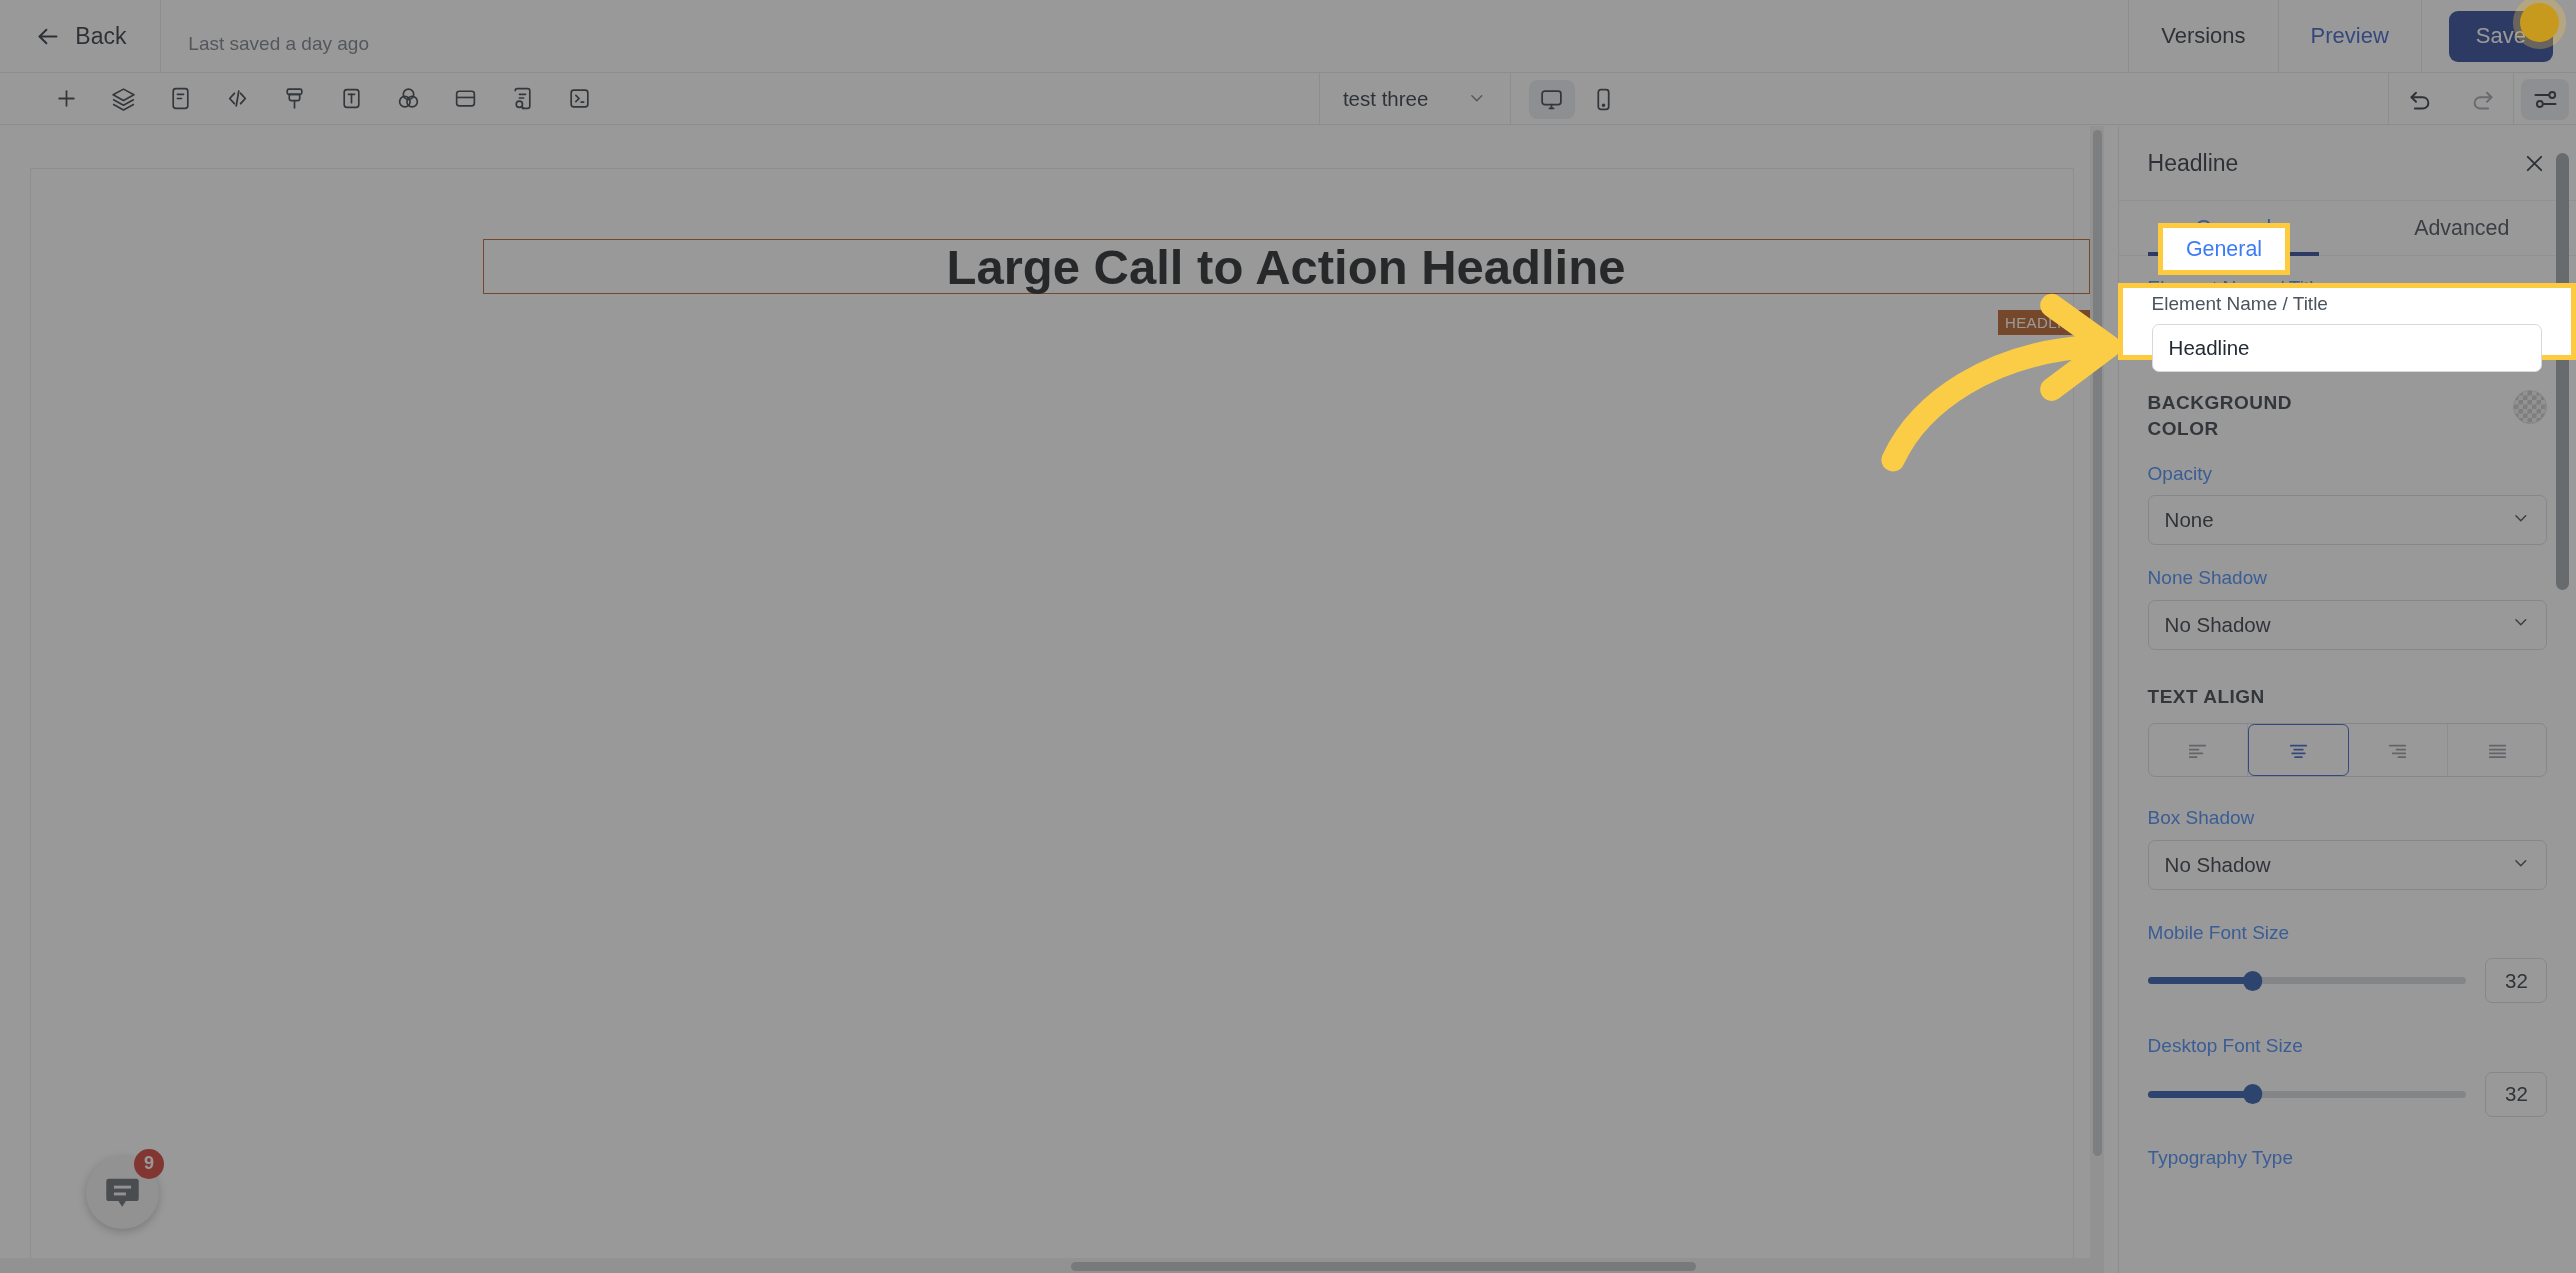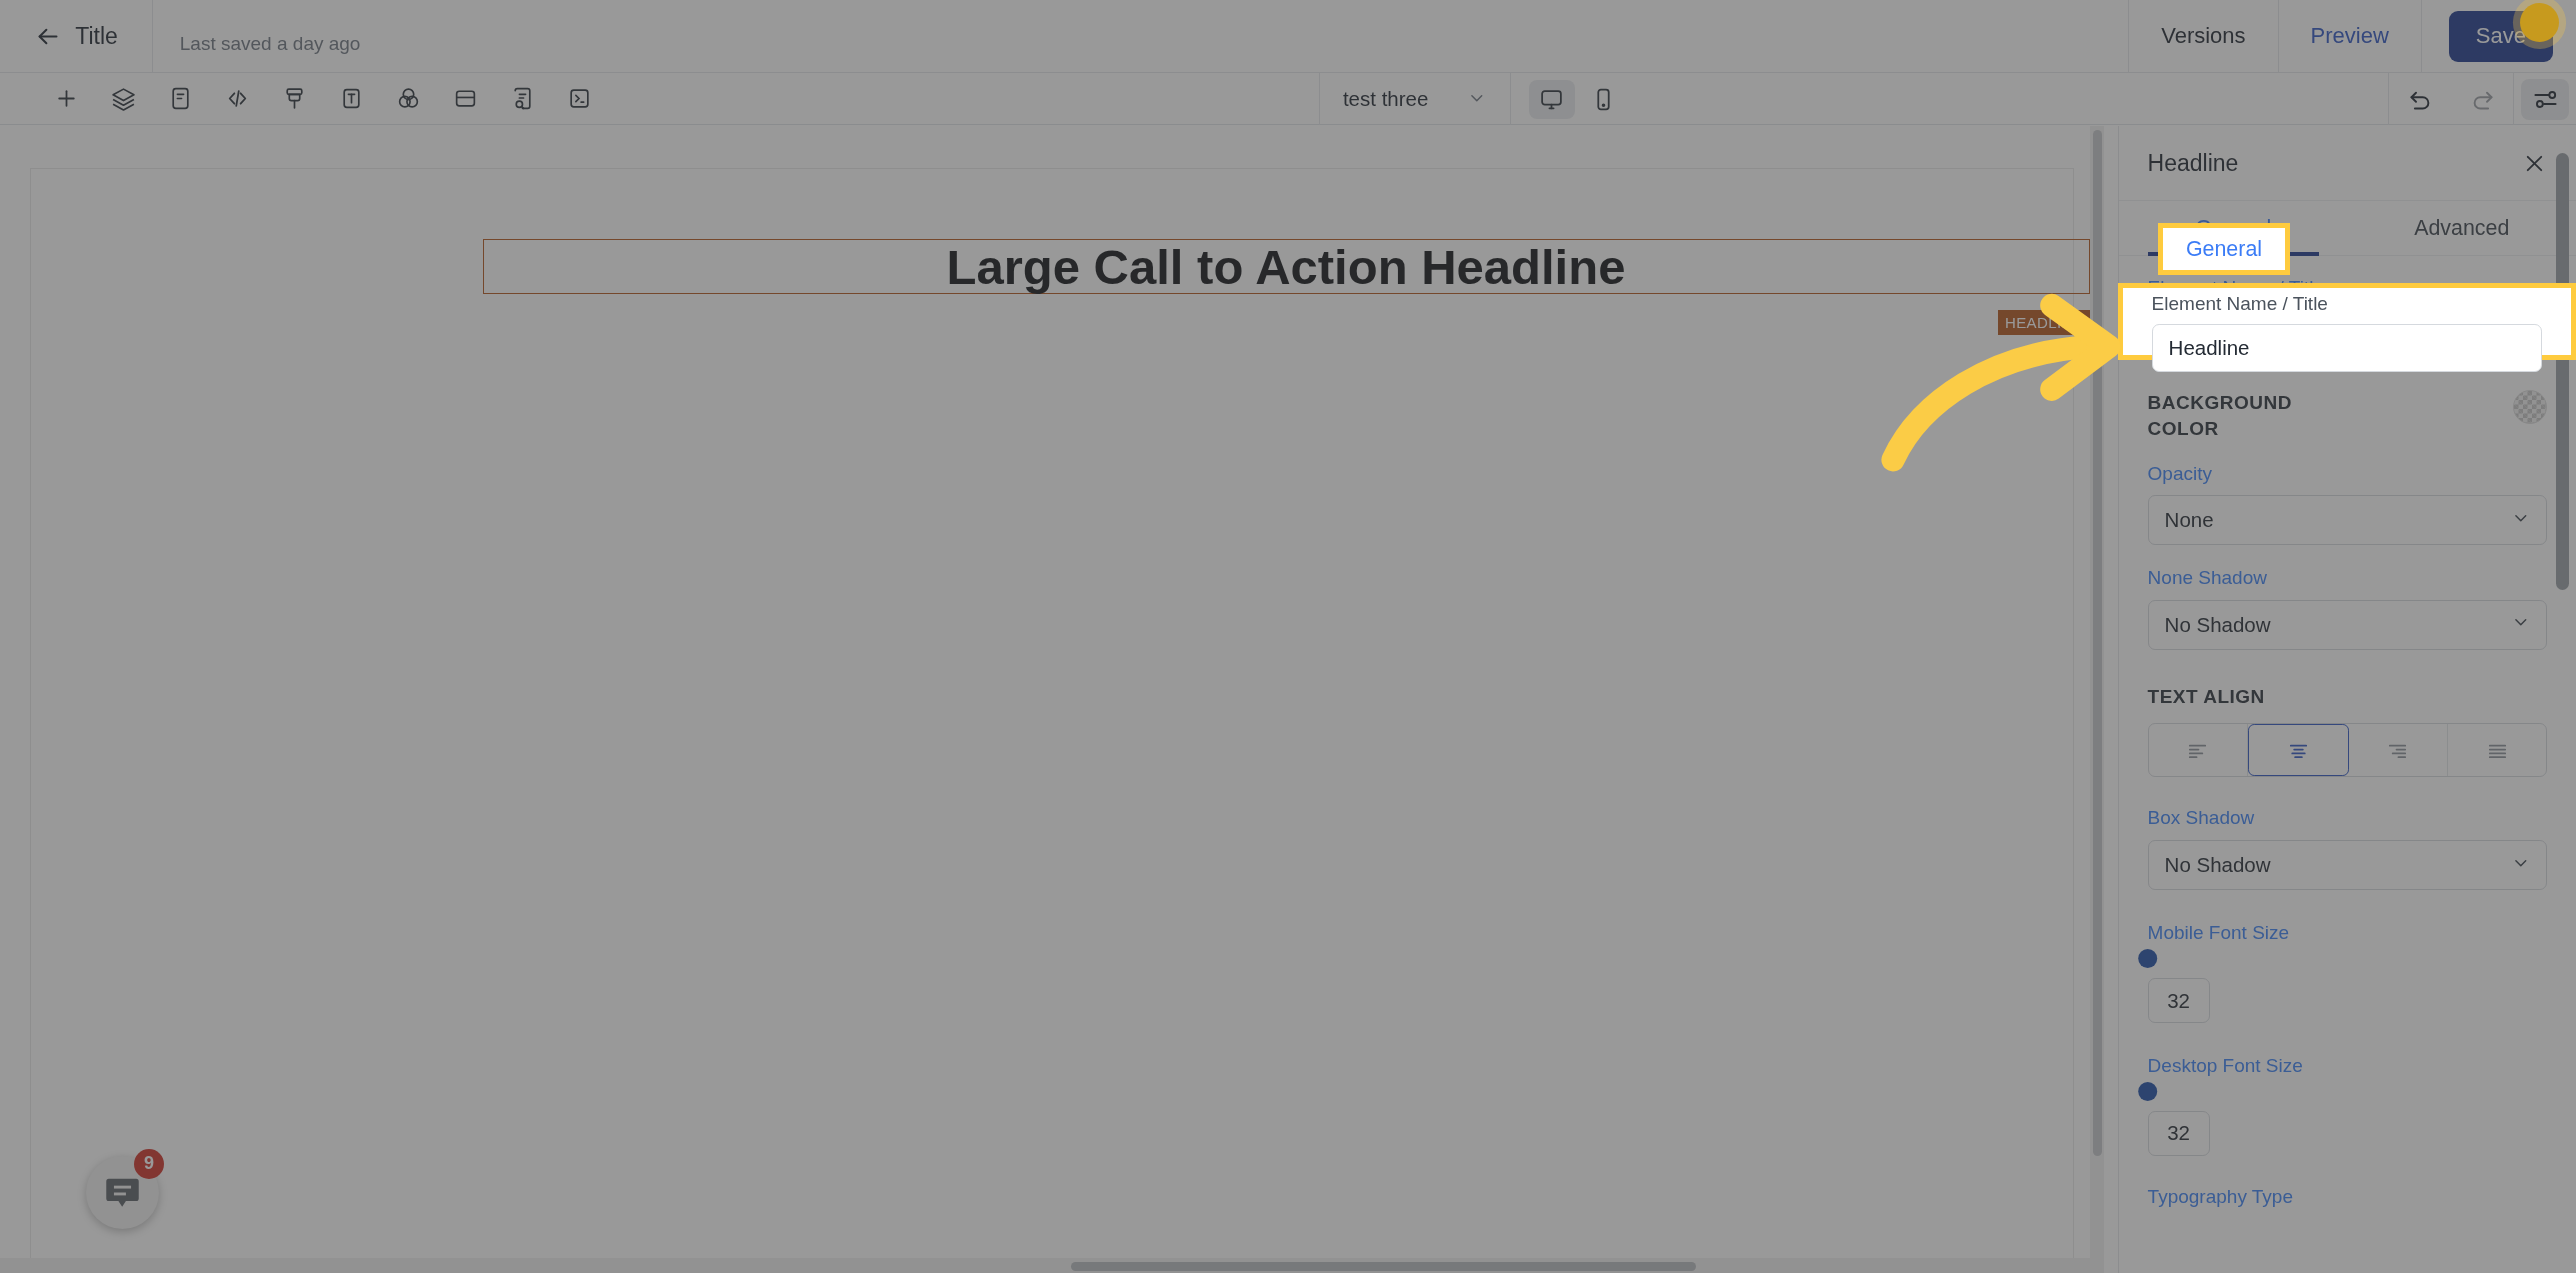--- a/index.html
+++ b/index.html
@@ -209,21 +209,21 @@
   .align-group {
     display: flex; margin-top: 14.3px; border: 0.9px solid #d5d9de; border-radius: 7.1px;
     overflow: hidden;
   }
   .align-btn {
     flex: 1; height: 52px; display: flex; align-items: center; justify-content: center;
     border-right: 0.9px solid #e2e5e9; cursor: pointer;
   }
   .align-btn:last-child { border-right: none; }
   .align-btn.active { border: 1.8px solid #2f57c4; border-radius: 6.2px; }
-  .slider-row { display: flex; align-items: flex-start; gap: 19.6px; margin-top: 14.3px; flex-direction: column; }
+  .slider-row { display: flex; align-items: center; gap: 19.6px; margin-top: 14.3px; }
   .slider {
     flex: 1; position: relative; height: 18px; display: flex; align-items: center;
     cursor: pointer;
   }
   .slider-track {
     position: absolute; left: 0; right: 0; height: 7.1px; border-radius: 4.5px; background: #d3d6da;
   }
   .slider-fill {
     position: absolute; left: 0; height: 7.1px; border-radius: 4.5px; background: #1e4fa8;
   }
@@ -278,21 +278,21 @@
 <div id="root">
 
   <div class="topbar">
     <div class="back-btn">
       <span class="back-arrow">
         <svg width="27" height="27" viewBox="0 0 24 24" fill="none" stroke="#1f2630" stroke-width="1.8" stroke-linecap="round" stroke-linejoin="round">
           <line x1="20" y1="12" x2="5" y2="12"></line>
             <polyline points="11,18 5,12 11,6"></polyline>
         </svg>
       </span>
-      <span class="back-label">Title</span>
+      <span class="back-label">Back</span>
     </div>
     <div class="topdiv"></div>
     <div class="saved-text">Last saved a day ago</div>
 
     <div class="topbar-right">
       <div class="tb-cell tb-versions">Versions</div>
       <div class="tb-cell tb-preview">Preview</div>
       <div class="save-wrap">
         <button class="save-btn">Save</button>
       </div>

